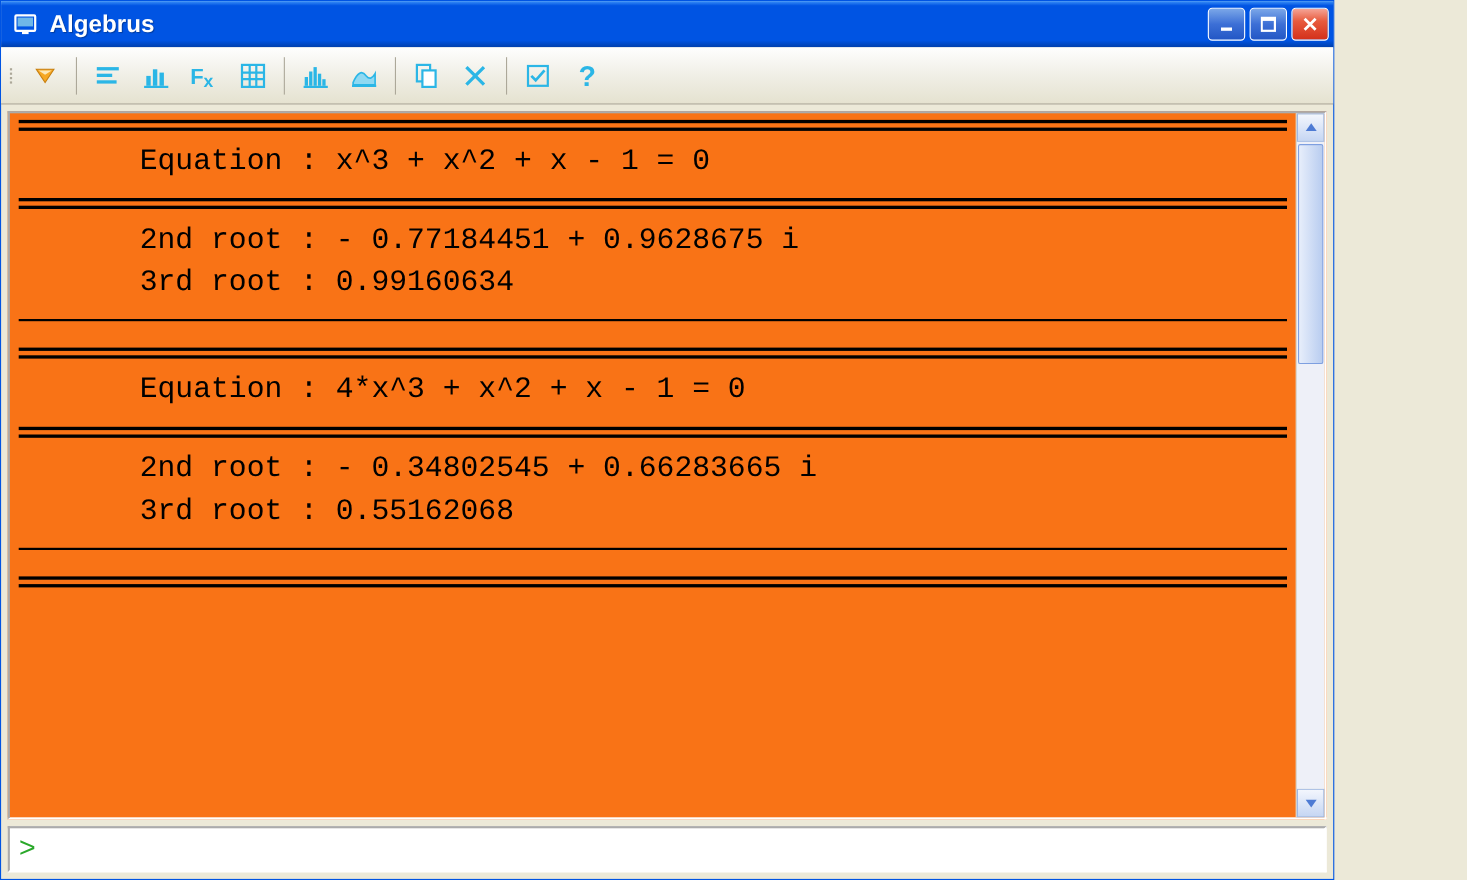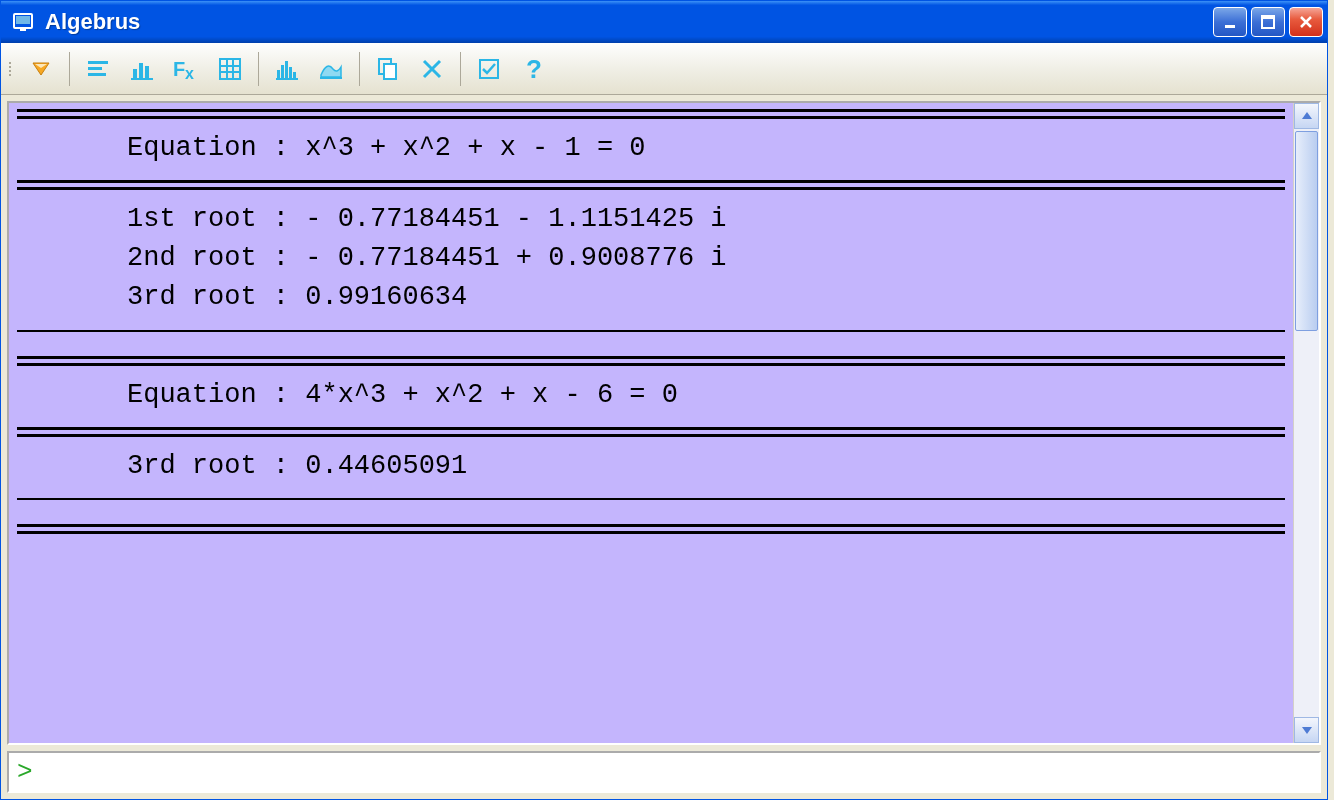--- a/index.html
+++ b/index.html
@@ -4,21 +4,21 @@
 <style>
   * { box-sizing: border-box; margin: 0; padding: 0; }
   body {
     font-family: Tahoma, Arial, sans-serif;
     background: #ece9d8;
     width: 1334px;
     height: 800px;
     overflow: hidden;
   }
   .window {
-    width: 1328px;
+    width: 1213px;
     height: 800px;
     background: #ece9d8;
     border: 1px solid #0054e3;
     display: flex;
     flex-direction: column;
   }
   .titlebar {
     height: 42px;
     background: linear-gradient(to bottom, #3c91f7 0%, #0054e3 10%, #0054e3 85%, #003fab 100%);
     display: flex;
@@ -80,21 +80,21 @@
     flex: 1;
     padding: 6px;
     display: flex;
     flex-direction: column;
     gap: 6px;
     min-height: 0;
   }
   .output-frame {
     flex: 1;
     border: 2px inset #fff;
-    background: #c4b5fd;
+    background: #f97316;
     display: flex;
     min-height: 0;
   }
   .output {
     flex: 1;
     padding: 4px 8px;
     overflow: hidden;
     font-family: "Courier New", monospace;
     font-size: 27px;
     line-height: 1.45;
@@ -311,35 +311,35 @@
   <div class="content-wrap">
     <div class="output-frame">
       <div class="output">
 
         <div class="dbl-line"></div>
         <div class="block">
           <div class="eqline"><span>Equation : </span><span>x^3 + x^2 + x - 1 = 0</span></div>
         </div>
         <div class="dbl-line"></div>
         <div class="block">
-          <div class="rootline"><span>1st root : </span><span>- 0.77184451 - 1.1151425 i</span></div>
-          <div class="rootline"><span>2nd root : </span><span>- 0.77184451 + 0.9008776 i</span></div>
+          <div class="rootline"><span>2nd root : </span><span>- 0.77184451 + 0.9628675 i</span></div>
           <div class="rootline"><span>3rd root : </span><span>0.99160634</span></div>
         </div>
         <div class="sgl-line"></div>
 
         <div style="height:18px"></div>
 
         <div class="dbl-line"></div>
         <div class="block">
-          <div class="eqline"><span>Equation : </span><span>4*x^3 + x^2 + x - 6 = 0</span></div>
+          <div class="eqline"><span>Equation : </span><span>4*x^3 + x^2 + x - 1 = 0</span></div>
         </div>
         <div class="dbl-line"></div>
         <div class="block">
-          <div class="rootline"><span>3rd root : </span><span>0.44605091</span></div>
+          <div class="rootline"><span>2nd root : </span><span>- 0.34802545 + 0.66283665 i</span></div>
+          <div class="rootline"><span>3rd root : </span><span>0.55162068</span></div>
         </div>
         <div class="sgl-line"></div>
 
         <div style="height:18px"></div>
 
         <div class="dbl-line"></div>
 
       </div>
       <div class="scrollbar">
         <div class="sbtn">

